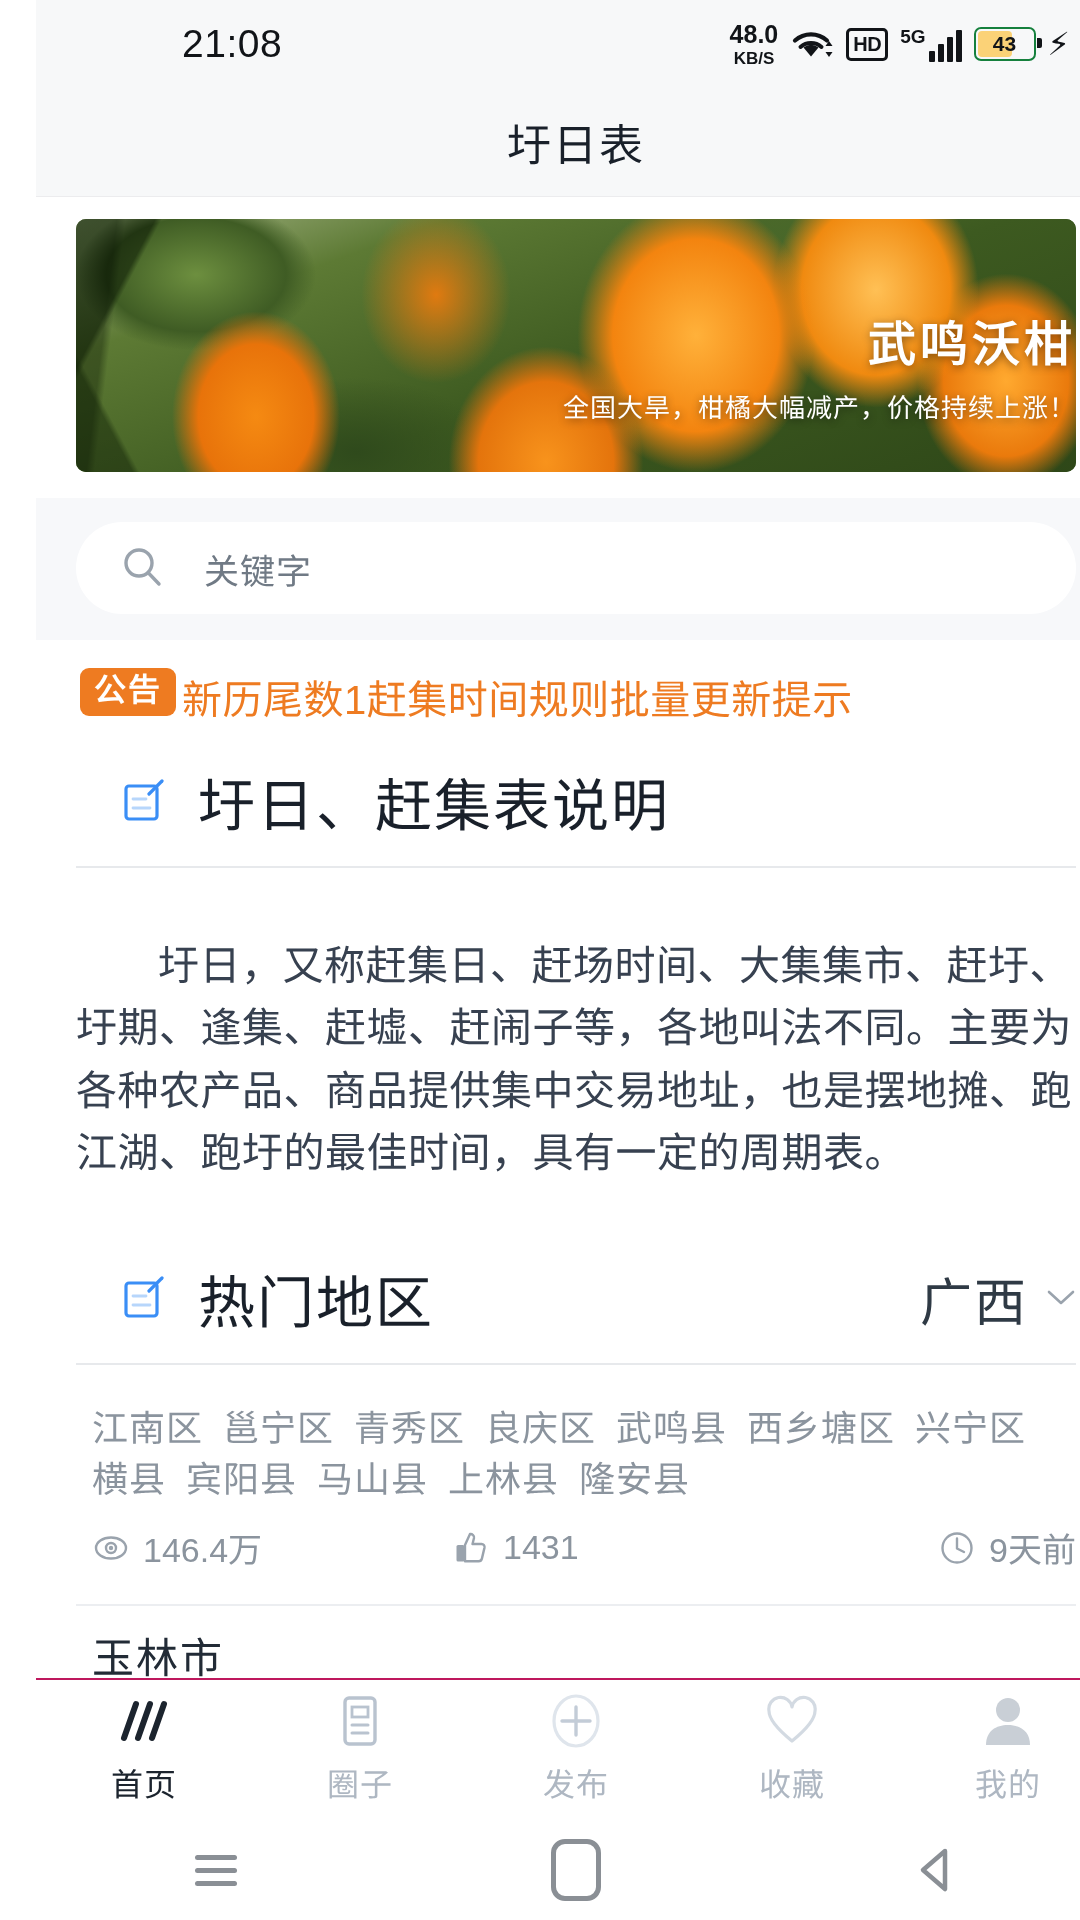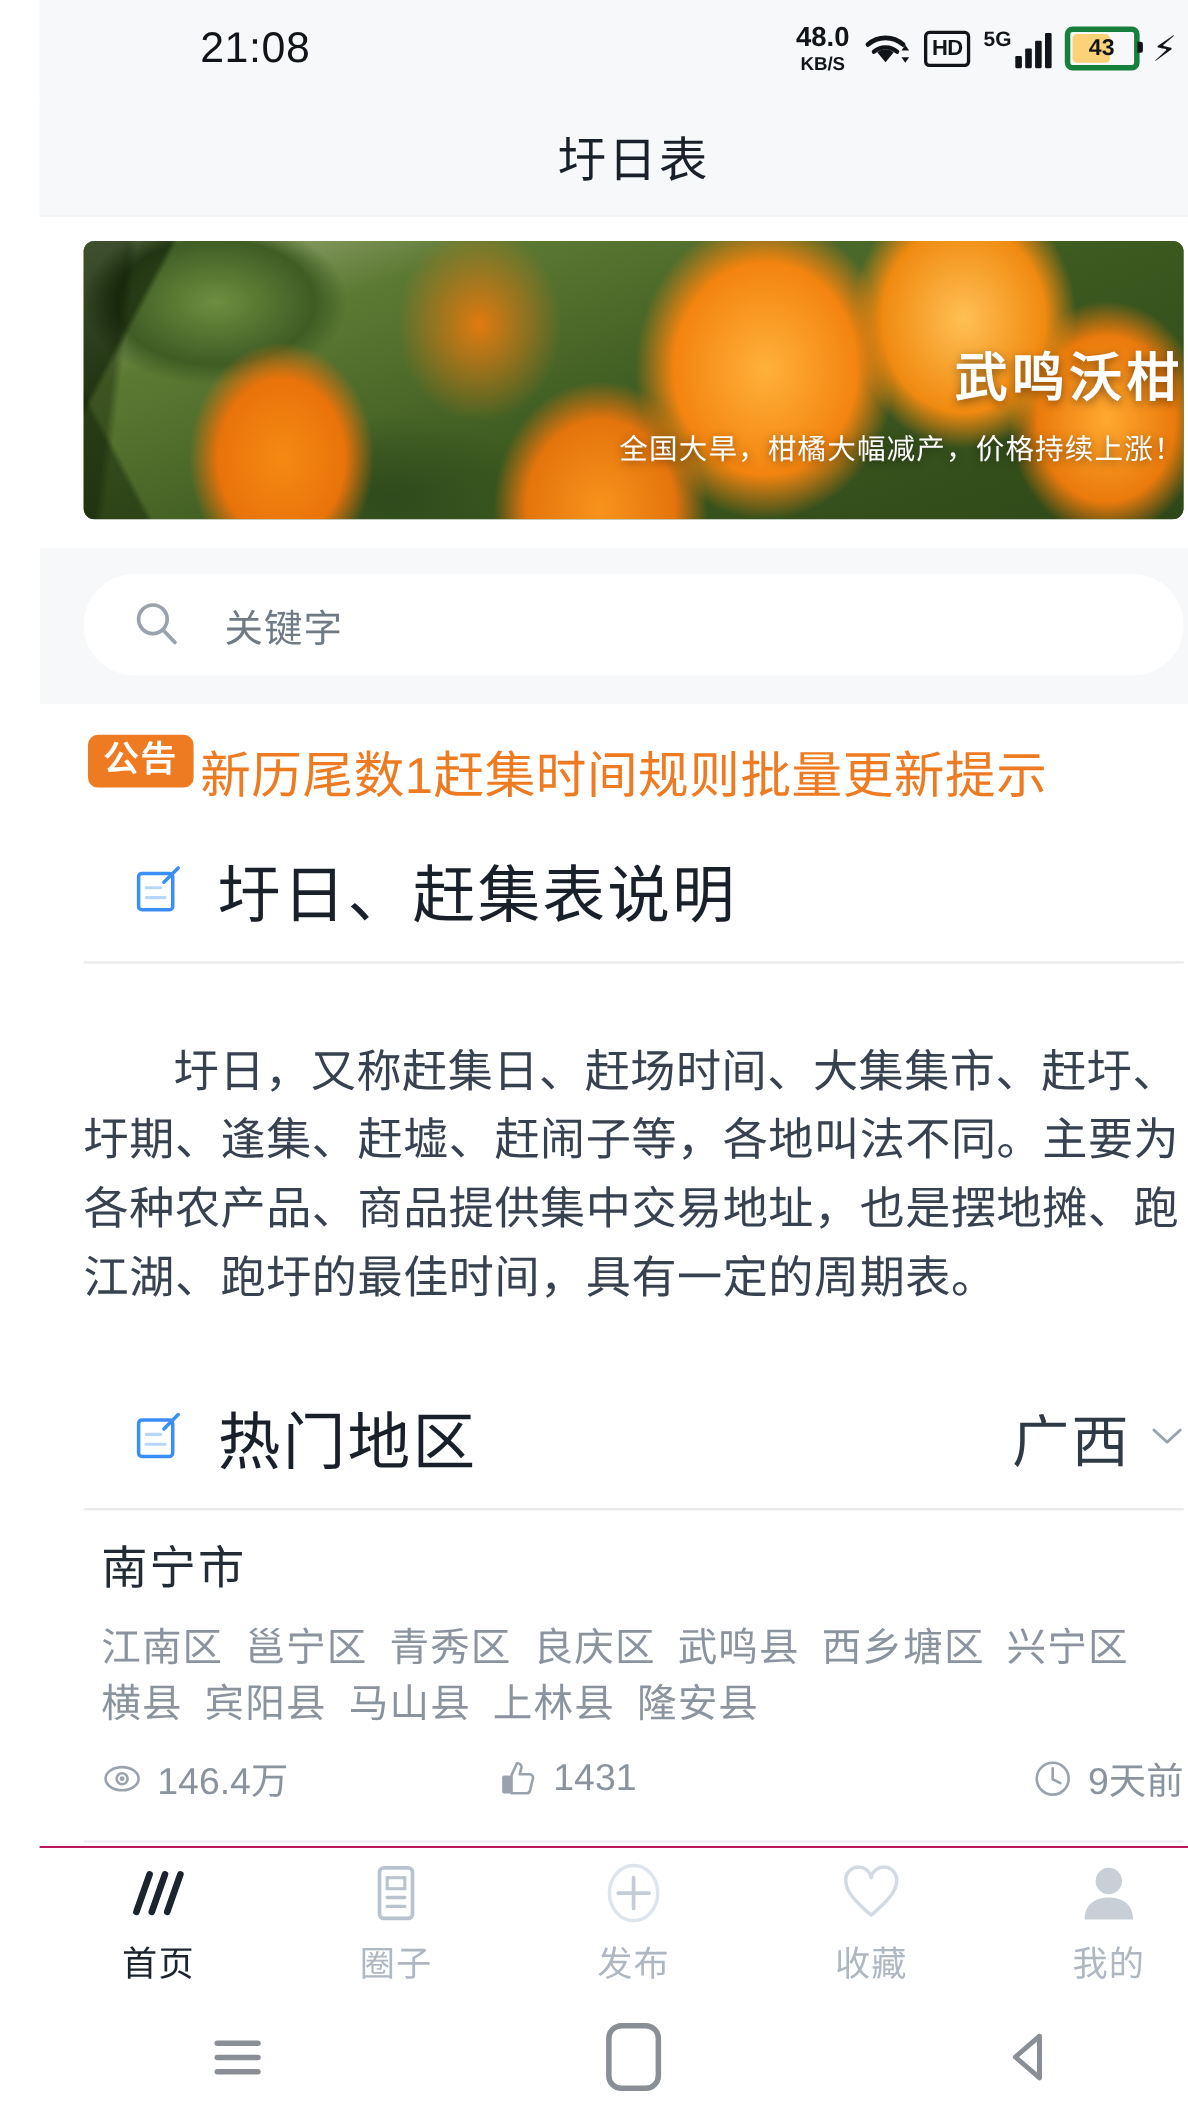--- a/index.html
+++ b/index.html
@@ -60,21 +60,21 @@
   .sig-wrap { display: flex; align-items: flex-end; gap: 3px; }
   .sig-5g { font-size: 19px; font-weight: 700; line-height: 1; margin-bottom: 16px; }
   .bars { display: flex; align-items: flex-end; gap: 3px; }
   .bars i { display: block; width: 6px; background: #111418; border-radius: 1px; }
   .bars i:nth-child(1) { height: 11px; }
   .bars i:nth-child(2) { height: 18px; }
   .bars i:nth-child(3) { height: 25px; }
   .bars i:nth-child(4) { height: 32px; }
   .batt {
     width: 58px; height: 30px;
-    border: 5px solid #15803d;
+    border: 2px solid #15803d;
     border-radius: 7px;
     position: relative;
     display: flex; align-items: center; justify-content: center;
   }
   .batt::after {
     content: ""; position: absolute; right: -8px; top: 9px;
     width: 5px; height: 10px; background: #111418; border-radius: 0 2px 2px 0;
   }
   .batt-fill {
     position: absolute; left: 2px; top: 2px; bottom: 2px;
@@ -192,21 +192,21 @@
     color: #ffffff;
     font-size: 32px; font-weight: 700;
     padding: 6px 14px 8px 14px;
     border-radius: 9px;
     letter-spacing: 2px;
     line-height: 1.05;
     flex: none;
   }
   .announce-text {
     margin-left: 6px;
-    font-size: 46px; color: #ee7b21; font-weight: 400;
+    font-size: 40px; color: #ee7b21; font-weight: 400;
     letter-spacing: 0.5px;
     white-space: nowrap;
   }
 
   
   .sect-head {
     display: flex; align-items: center;
     padding: 22px 40px 18px 86px;
   }
   .note-icon { width: 44px; height: 44px; flex: none; }
@@ -400,21 +400,20 @@
         <span class="chev">
           <svg width="30" height="18" viewBox="0 0 30 18">
             <polyline points="3,3 15,14 27,3" stroke="#9aa3ad" stroke-width="2.6" fill="none" stroke-linecap="round" stroke-linejoin="round"></polyline>
           </svg>
         </span>
       </span>
     </div>
     <div class="rule"></div>
 
     <div class="city">
-      <div class="city-name">南宁市</div>
       <div class="city-districts">
         <span>江南区</span><span>邕宁区</span><span>青秀区</span><span>良庆区</span><span>武鸣县</span><span>西乡塘区</span><span>兴宁区</span><span>横县</span><span>宾阳县</span><span>马山县</span><span>上林县</span><span>隆安县</span>
       </div>
       <div class="city-meta">
         <span class="meta-item meta-views">
           <span class="meta-ico">
             <svg width="38" height="38" viewBox="0 0 38 38">
               <ellipse cx="19" cy="19" rx="15" ry="10.5" stroke="#9aa3ad" stroke-width="2.4" fill="none"></ellipse>
               <circle cx="19" cy="19" r="5" stroke="#9aa3ad" stroke-width="2.4" fill="none"></circle>
               <circle cx="19" cy="19" r="2.2" fill="#9aa3ad"></circle>

